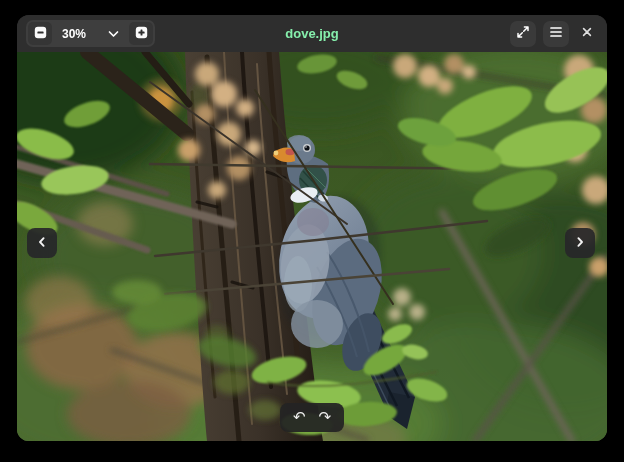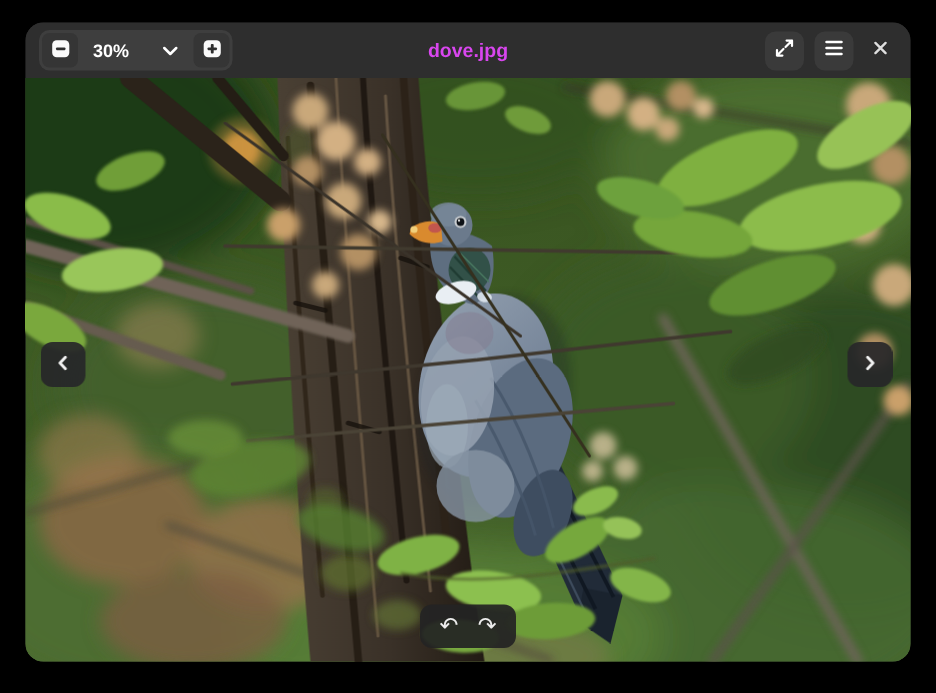--- a/index.html
+++ b/index.html
@@ -11,21 +11,21 @@
   .window{
     position:absolute;left:17px;top:15px;width:590px;height:426px;
     background:#2d2d2d;border-radius:12px;overflow:hidden;
     box-shadow:0 3px 14px rgba(0,0,0,.85);
   }
   
   .headerbar{position:relative;height:37px;background:#2e2e2e;}
   .win-title{
     position:absolute;left:0;right:0;top:0;height:37px;
     display:flex;align-items:center;justify-content:center;
-    color:#d946ef;font-size:13px;font-weight:700;pointer-events:none;
+    color:#86efac;font-size:13px;font-weight:700;pointer-events:none;
   }
   .zoom-controls{
     position:absolute;left:9px;top:5px;height:27px;
     display:flex;align-items:center;background:#3e3e3e;
     border-radius:7px;padding:0 2px;box-sizing:border-box;
   }
   .icon-btn{
     width:24px;height:23px;border-radius:5px;background:#353535;
     display:flex;align-items:center;justify-content:center;
     border:none;padding:0;cursor:pointer;

